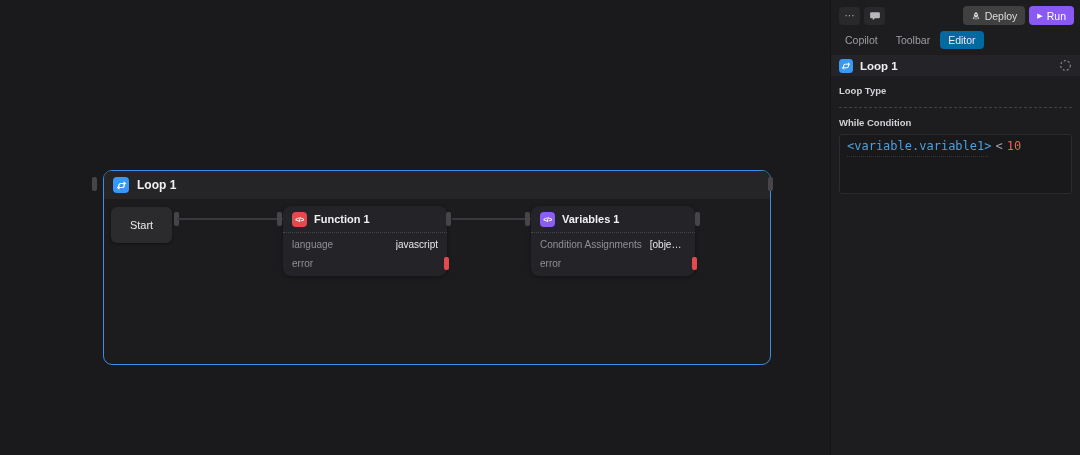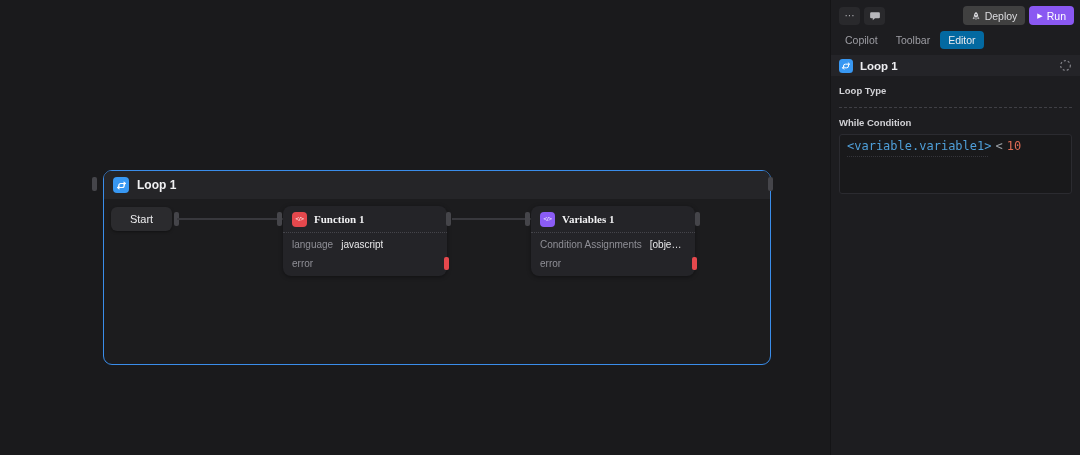--- a/index.html
+++ b/index.html
@@ -34,37 +34,37 @@
 
   .handle {
     position:absolute; width:5px; height:14px; background:#45454a; border-radius:2px;
   }
 
   .node {
     position:absolute; background:#242428; border-radius:8px;
     box-shadow:0 1px 4px rgba(0,0,0,.4);
   }
   .node-header {
-    height:26px; display:flex; align-items:center; gap:7px; padding:0 9px;font-family:Liberation Serif, serif;
+    height:26px; display:flex; align-items:center; gap:7px; padding:0 9px;
   }
   .node-title { font-size:11px; font-weight:700; color:#f0f0f2; white-space:nowrap; }
   .node-rows { border-top:1px dotted #45454b; padding:2px 0 3px; }
   .node-row {
     position:relative; height:19px; display:flex; align-items:center;
-    padding:0 9px; gap:8px;
+    justify-content:space-between; padding:0 9px; gap:8px;
   }
   .row-label { font-size:10px; color:#8f8f96; white-space:nowrap; }
   .row-value { font-size:10px; color:#e8e8ea; white-space:nowrap; overflow:hidden; text-overflow:ellipsis; }
   .err-bar {
     position:absolute; right:-2px; top:3px; width:5px; height:13px;
     background:#e5484d; border-radius:2px;
   }
 
   .start-node {
-    position:absolute; left:111px; top:207px; width:61px; height:24px;
+    position:absolute; left:111px; top:207px; width:61px; height:36px;
     background:#2b2b2e; border-radius:6px; display:flex; align-items:center;
     justify-content:center; font-size:11px; color:#ececee;
     box-shadow:0 1px 3px rgba(0,0,0,.4);
   }
   .edge { position:absolute; height:2px; background:#38383d; }
 
   
   .panel {
     position:absolute; right:0; top:0; width:250px; height:455px;
     background:#1d1d20; border-left:1px solid #141416;

